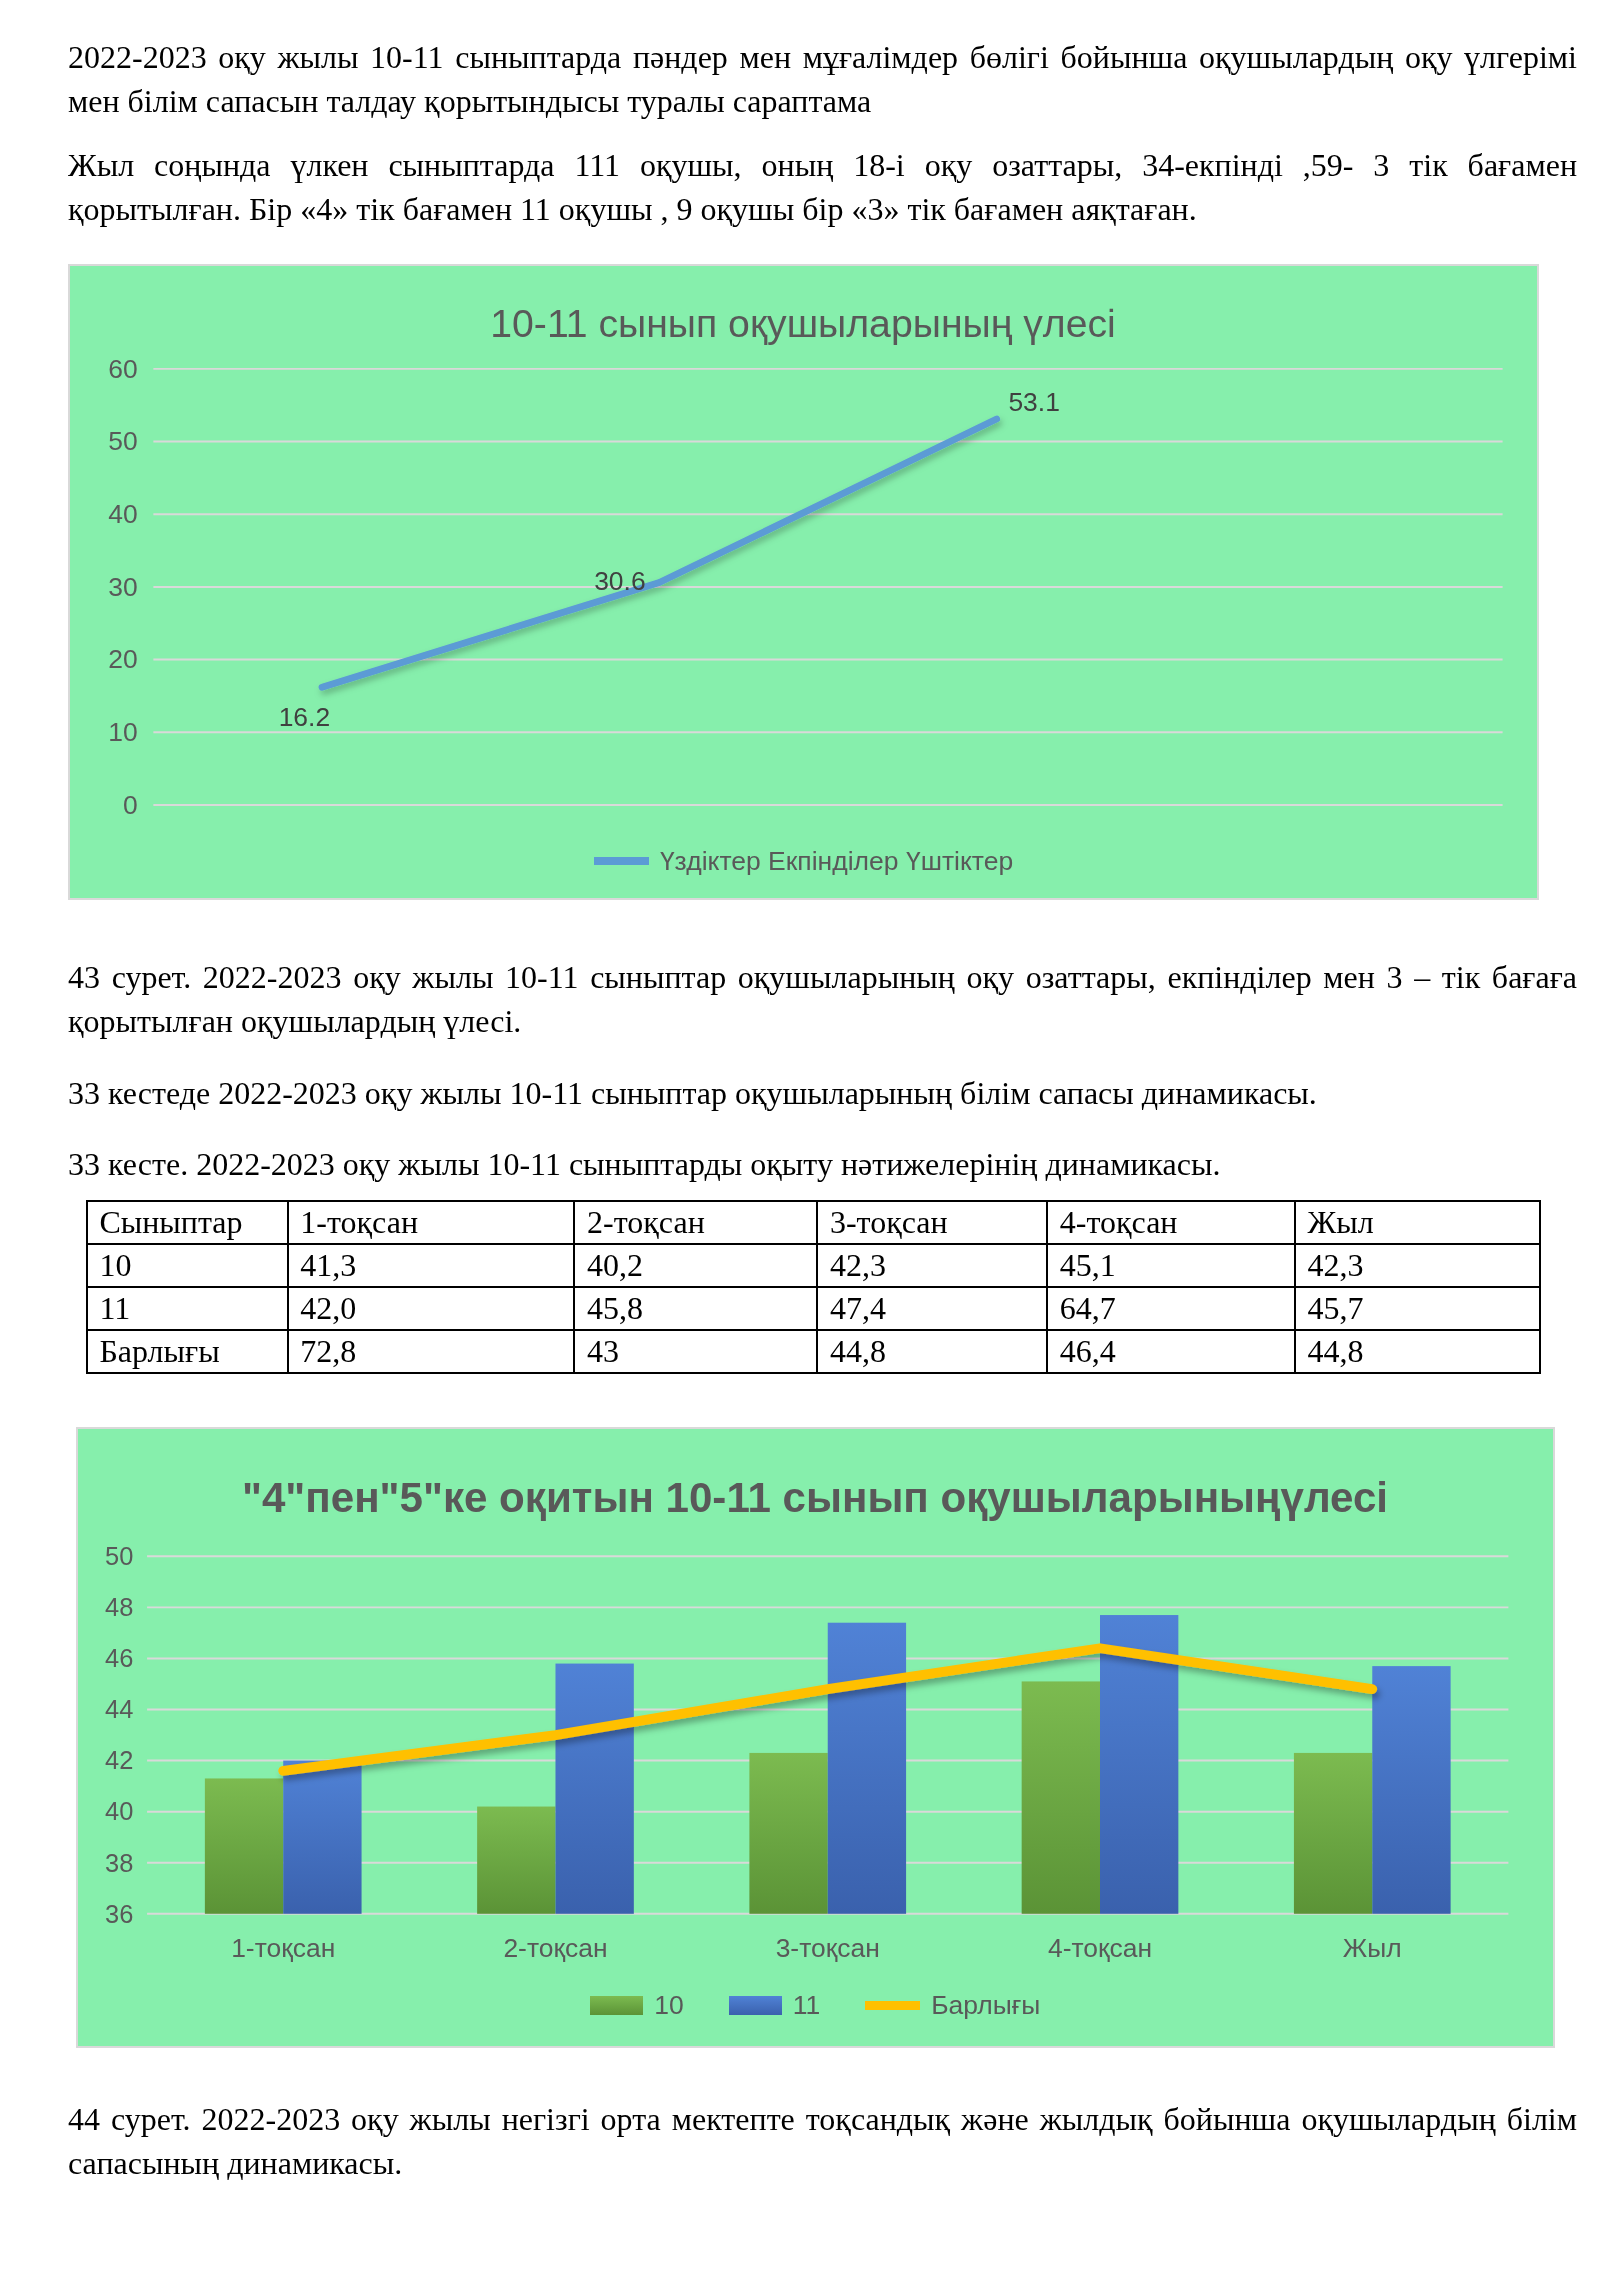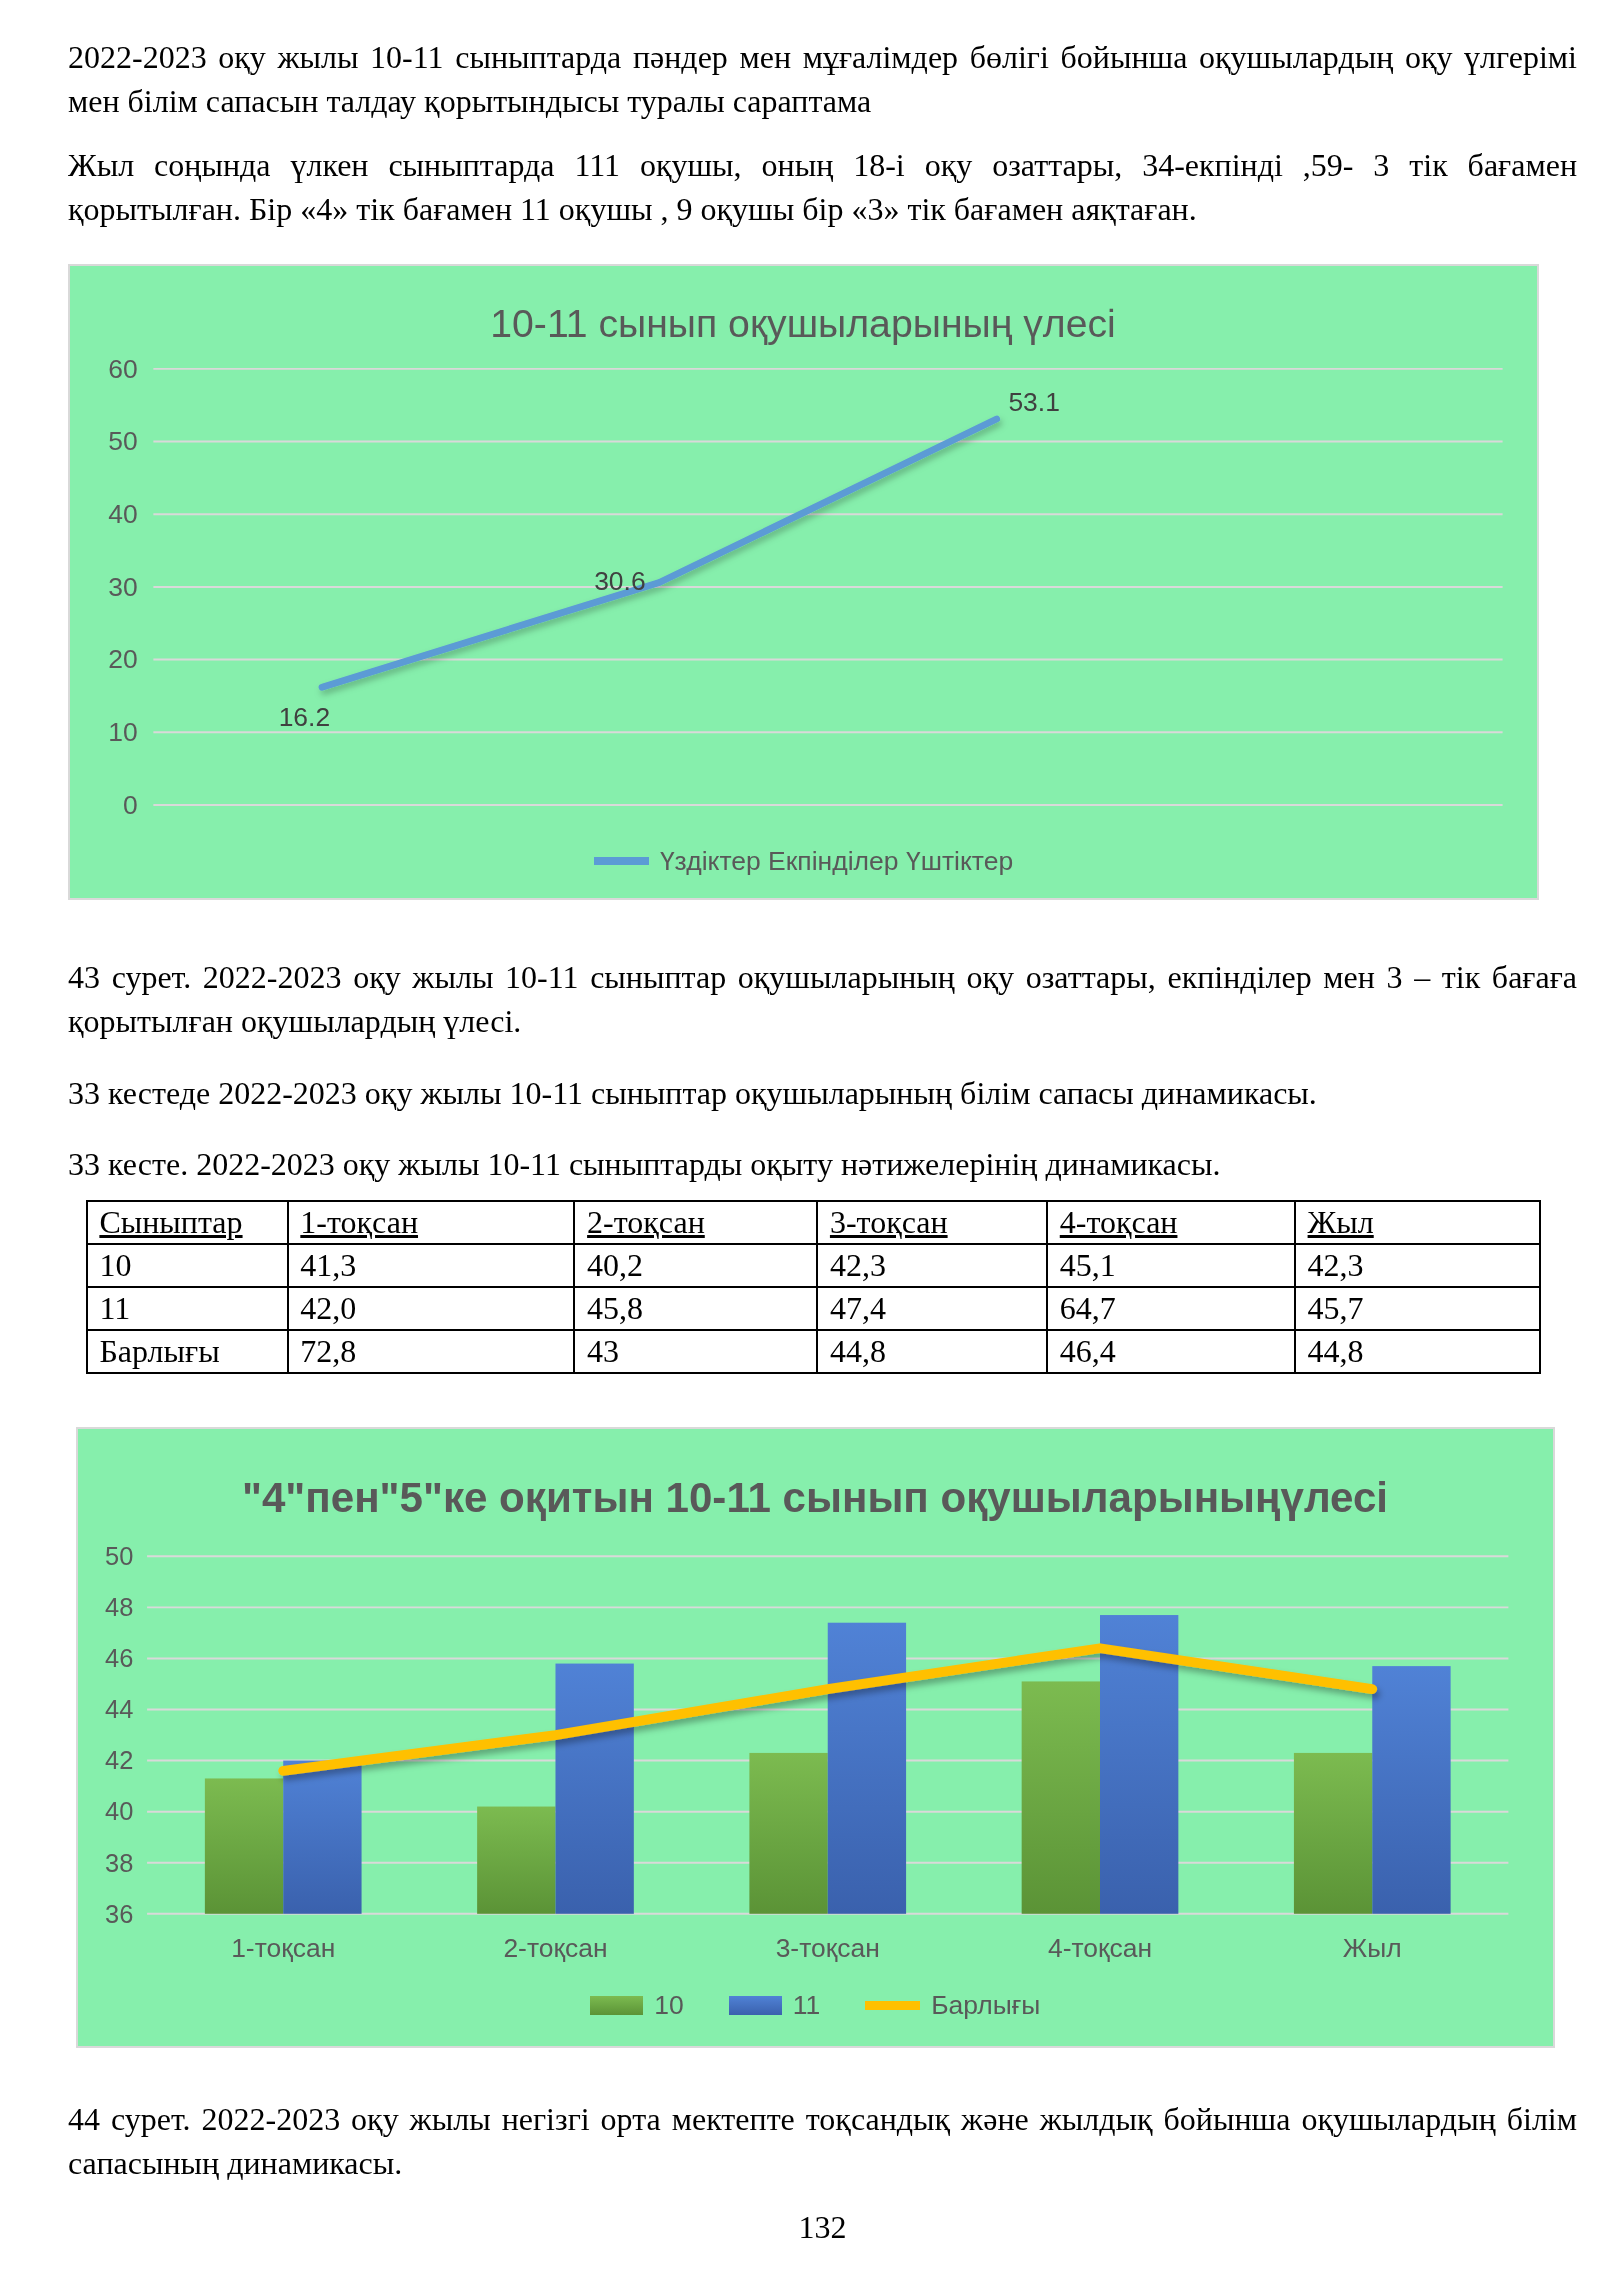--- a/index.html
+++ b/index.html
@@ -20,21 +20,21 @@
   .legend{position:absolute;left:0;right:0;display:flex;justify-content:center;align-items:center;gap:45px;
           font-family:"Liberation Sans",sans-serif;font-size:26.5px;color:#595959;}
   .legend1{bottom:21.6px;}
   .legend2{bottom:25.5px;}
   .legend-item{display:flex;align-items:center;gap:11px;}
   .swatch-line{width:55px;height:7.8px;display:inline-block;}
   .swatch-bar{width:53px;height:19.6px;display:inline-block;}
   table.results{border-collapse:collapse;margin-top:13.7px;margin-left:17.6px;width:1455px;border:2.9px solid #000;}
   table.results th,table.results td{border:2px solid #000;font-size:32px;font-weight:normal;text-align:left;
         padding:2px 7.8px 2px 11.8px;box-sizing:border-box;white-space:nowrap;}
-  table.results th{height:36px;text-decoration:underline;}
+  table.results th{height:36px;}
   table.results td{height:41px;}
   .c1{width:201px}.c2{width:287px}.c3{width:243px}.c4{width:230px}.c5{width:248px}.c6{width:245px}
   .pagenum{margin-top:23.5px;text-align:center;font-size:32px;}
 </style>
 </head>
 <body>
 
 <div class="page">
 
   <p>2022-2023 оқу жылы 10-11 сыныптарда пәндер мен мұғалімдер бөлігі бойынша оқушылардың оқу үлгерімі мен білім сапасын талдау қорытындысы туралы сараптама</p>
@@ -185,16 +185,15 @@
           <span>11</span>
         </span>
         <span class="legend-item">
           <span class="swatch-line" style="background:#FFC000;height:8.8px"></span>
           <span>Барлығы</span>
         </span>
       </div>
   </figure>
 
   <p class="cap44">44 сурет. 2022-2023 оқу жылы негізгі орта мектепте тоқсандық және жылдық бойынша оқушылардың білім сапасының динамикасы.</p>
-  <div class="pagenum">132</div>
 
 </div>
 
 
 </body></html>

